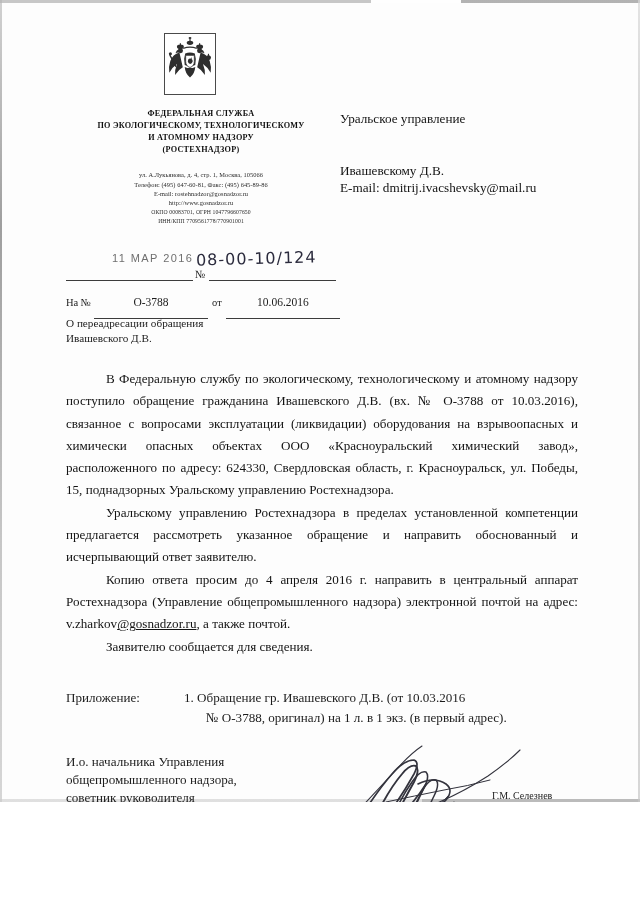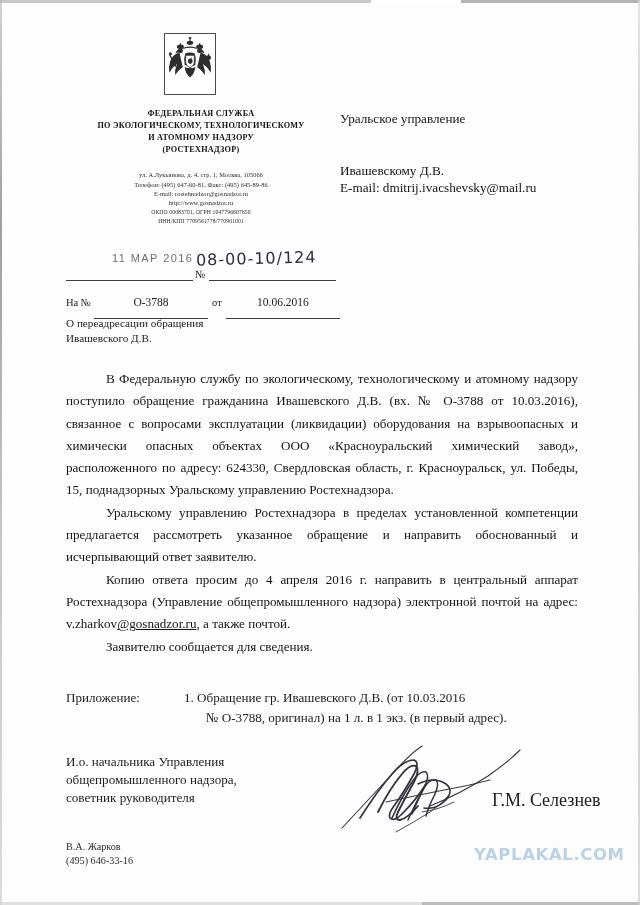--- a/index.html
+++ b/index.html
@@ -3,21 +3,21 @@
 <meta charset="utf-8">
 <style>
   html, body {
     margin: 0;
     padding: 0;
     background: #ffffff;
   }
   #page {
     position: relative;
     width: 640px;
-    height: 905px;
+    height: 802px;
     background: #fdfdfd;
     overflow: hidden;
     font-family: "Liberation Serif", serif;
     color: #1c1c1c;
   }
   
   #page::before {
     content: "";
     position: absolute;
     left: 0; top: 0;
@@ -213,21 +213,21 @@
     position: absolute;
     left: 66px;
     top: 753px;
     font-size: 13.1px;
     line-height: 17.8px;
   }
   .sig-name {
     position: absolute;
     left: 492px;
     top: 790px;
-    font-size: 18px;
+    font-size: 10px;
   }
   .signature {
     position: absolute;
     left: 330px;
     top: 740px;
     width: 200px;
     height: 95px;
     pointer-events: none;
   }
   .signature svg { width: 100%; height: 100%; display: block; }

